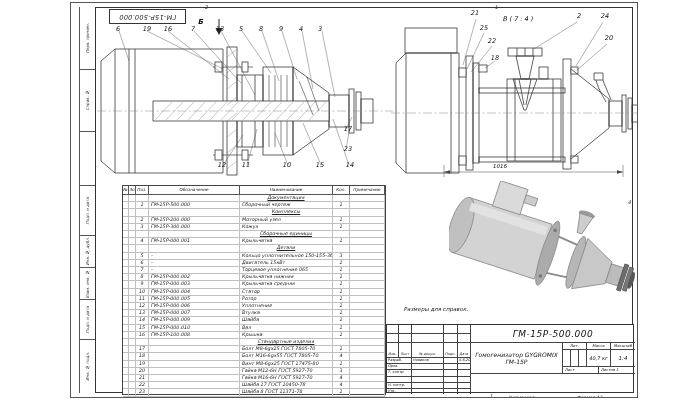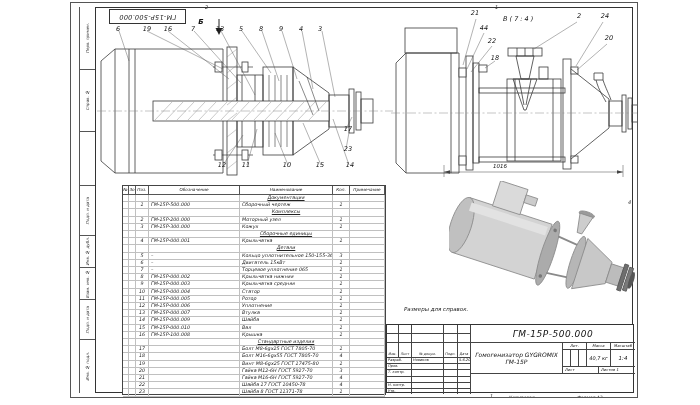--- a/index.html
+++ b/index.html
@@ -202,21 +202,21 @@
   <span class="co sec-label" style="left:124px;top:15px">Б</span>
   <span class="co" style="left:145px;top:158px">12</span>
   <span class="co" style="left:169px;top:158px">11</span>
   <span class="co" style="left:210px;top:158px">10</span>
   <span class="co" style="left:243px;top:158px">15</span>
   <span class="co" style="left:273px;top:158px">14</span>
   <span class="co" style="left:271px;top:122px">17</span>
   <span class="co" style="left:271px;top:142px">23</span>
 
   <span class="co" style="left:398px;top:6px">21</span>
-  <span class="co" style="left:407px;top:21px">44</span>
+  <span class="co" style="left:407px;top:21px">25</span>
   <span class="co" style="left:415px;top:34px">22</span>
   <span class="co" style="left:418px;top:51px">18</span>
   <span class="co cow" style="left:432px;top:12px">В ( 7 : 4 )</span>
   <span class="co" style="left:502px;top:9px">2</span>
   <span class="co" style="left:528px;top:9px">24</span>
   <span class="co" style="left:532px;top:31px">20</span>
   <span class="co cow" style="left:422px;top:160px;font-size:5.5px">1016</span>
 
   <span class="note">Размеры для справок.</span>
 

